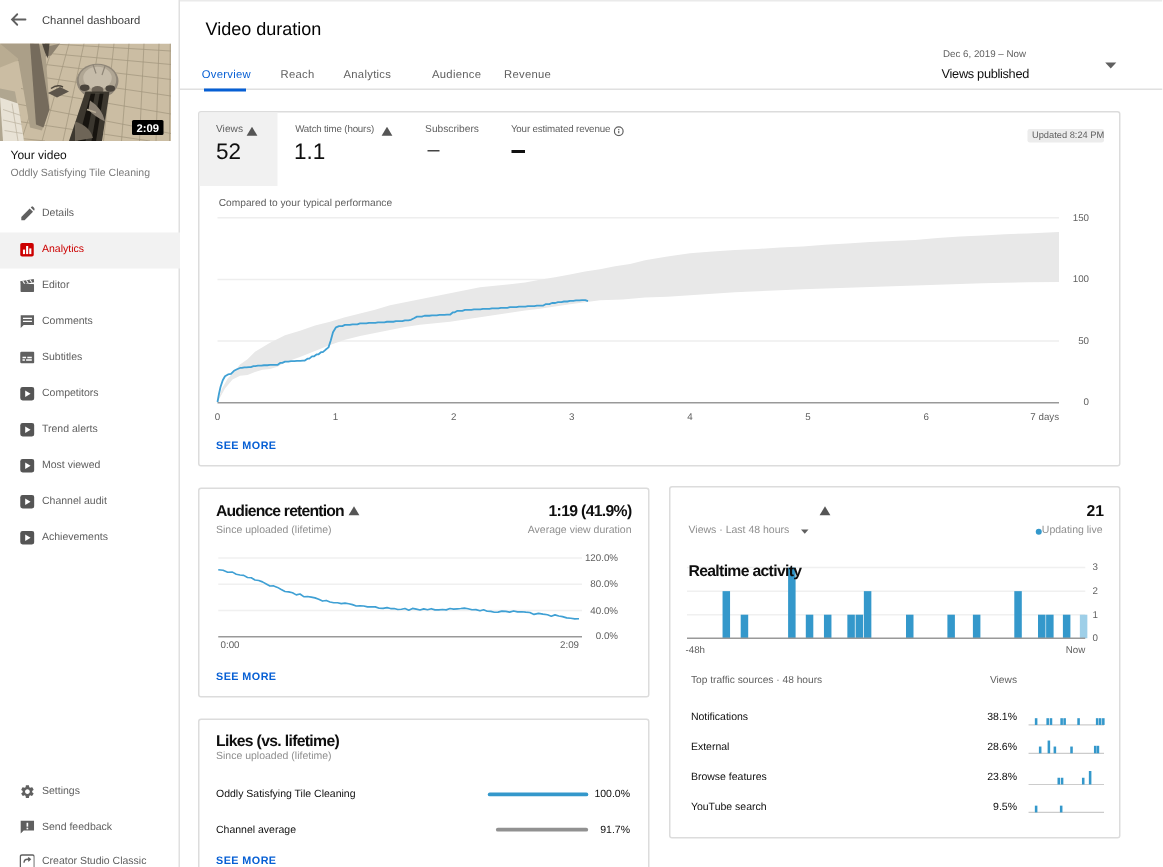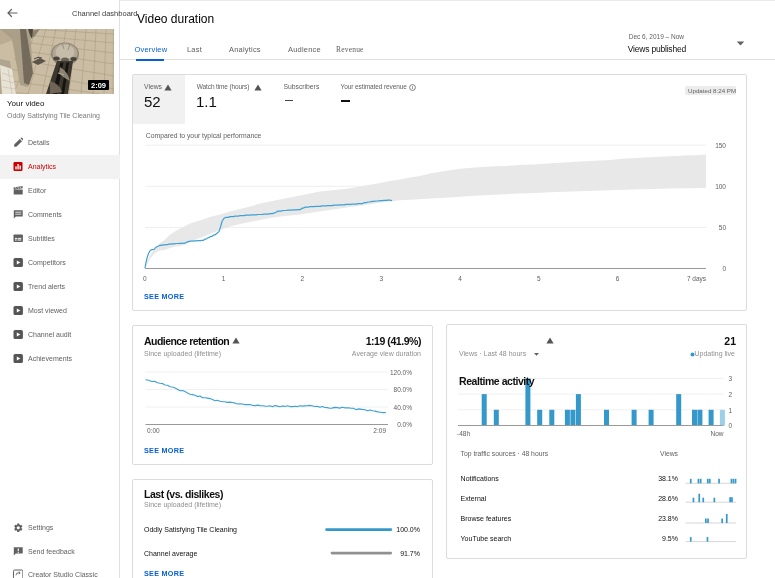--- a/index.html
+++ b/index.html
@@ -3,21 +3,21 @@
 *{margin:0;padding:0;box-sizing:border-box;}
 html,body{width:775px;height:578px;overflow:hidden;background:#fff;font-family:"Liberation Sans",sans-serif;position:relative;}
 .abs{position:absolute;}
 .card{position:absolute;background:#fff;border:1px solid #dcdcdc;border-radius:2px;}
 </style></head><body>
 <div class="abs" style="left:0;top:0;width:775px;height:1px;background:#eaeaea;"></div>
 <div class="abs" style="left:0;top:0;width:120px;height:578px;border-right:1px solid #e0e0e0;background:#fff;">
 <svg class="abs" style="z-index:3;left:6px;top:8px" width="12" height="10" viewBox="0 0 12 10">
       <path d="M11 5H2M5.5 1.5L2 5l3.5 3.5" stroke="#606060" stroke-width="1.2" fill="none" stroke-linecap="round"></path>
     </svg>
-<div style="position:absolute;z-index:3;left:28px;top:9px;font-size:7.5px;color:#3c3c3c;font-weight:400;white-space:nowrap;margin-left:44px;">Channel dashboard</div>
+<div style="position:absolute;z-index:3;left:28px;top:9px;font-size:7.5px;color:#3c3c3c;font-weight:400;white-space:nowrap;">Channel dashboard</div>
 <svg class="abs" style="z-index:3;left:0;top:29px" width="114" height="65" viewBox="0 0 114 65">
 <rect width="114" height="65" fill="#cbbda3"></rect>
 <g stroke="#a3977f" stroke-width="0.5" fill="none">
 <path d="M36 0 L14 65"></path>
         <path d="M46 0 L28 65"></path>
         <path d="M56 0 L42 65"></path>
         <path d="M66 0 L56 65"></path>
 <path d="M76 0 L69 65"></path>
         <path d="M86 0 L81 65"></path>
         <path d="M96 0 L93 65"></path>
@@ -132,24 +132,24 @@
     </svg>
 <div style="position:absolute;z-index:3;left:28px;top:547.5px;font-size:7px;color:#606060;font-weight:400;white-space:nowrap;">Send feedback</div>
 <svg class="abs" style="z-index:3;left:13px;top:568.5px" width="10" height="11" viewBox="0 0 10 11">
       <rect x="0.5" y="1" width="9.4" height="9" rx="1.2" fill="none" stroke="#606060" stroke-width="1"></rect>
       <path d="M3 6.2 q0 -2.4 2.4 -2.4 h1.6 M5.8 2.6 l1.4 1.3 -1.4 1.3" stroke="#606060" stroke-width="0.9" fill="none"></path>
     </svg>
 <div style="position:absolute;z-index:3;left:28px;top:570.5px;font-size:7px;color:#606060;font-weight:400;white-space:nowrap;">Creator Studio Classic</div>
 </div>
 <div style="position:absolute;z-index:3;left:137px;top:11.5px;font-size:12px;color:#030303;font-weight:500;white-space:nowrap;">Video duration</div>
 <div style="position:absolute;z-index:3;left:134.5px;top:45px;font-size:7.5px;color:#065fd4;font-weight:500;white-space:nowrap;letter-spacing:0.2px;">Overview</div>
-<div style="position:absolute;z-index:3;left:187px;top:45px;font-size:7.5px;color:#606060;font-weight:400;white-space:nowrap;letter-spacing:0.2px;">Last</div>
+<div style="position:absolute;z-index:3;left:187px;top:45px;font-size:7.5px;color:#606060;font-weight:400;white-space:nowrap;letter-spacing:0.2px;">Reach</div>
 <div style="position:absolute;z-index:3;left:229px;top:45px;font-size:7.5px;color:#606060;font-weight:400;white-space:nowrap;letter-spacing:0.2px;">Analytics</div>
 <div style="position:absolute;z-index:3;left:288px;top:45px;font-size:7.5px;color:#606060;font-weight:400;white-space:nowrap;letter-spacing:0.2px;">Audience</div>
-<div style="position:absolute;z-index:3;left:336px;top:45px;font-size:7.5px;color:#606060;font-weight:400;white-space:nowrap;letter-spacing:0.2px;font-family:Liberation Serif, serif;">Revenue</div>
+<div style="position:absolute;z-index:3;left:336px;top:45px;font-size:7.5px;color:#606060;font-weight:400;white-space:nowrap;letter-spacing:0.2px;">Revenue</div>
 <div class="abs" style="left:120px;top:59px;width:655px;height:1px;background:#e0e0e0;"></div>
 <div class="abs" style="left:136px;top:59px;width:28px;height:2px;background:#065fd4;"></div>
 <div style="position:absolute;z-index:3;right:91px;top:33px;font-size:6.5px;color:#606060;font-weight:400;white-space:nowrap;">Dec 6, 2019 – Now</div>
 <div style="position:absolute;z-index:3;right:89px;top:43.5px;font-size:8.5px;color:#0f0f0f;font-weight:400;white-space:nowrap;letter-spacing:-0.2px;">Views published</div>
 <svg class="abs" style="z-index:3;left:736px;top:40px" width="9" height="7" viewBox="0 0 9 7">
     <path d="M0.8 1.6 L4.5 5.6 L8.2 1.6 Z" fill="#606060"></path>
   </svg>
 <div class="card" style="left:132px;top:74px;width:615px;height:237px;"></div>
 <div class="abs" style="left:133px;top:75px;width:52px;height:49px;background:#f1f1f1;"></div>
 <div style="position:absolute;z-index:3;left:144px;top:83px;font-size:6.8px;color:#606060;font-weight:400;white-space:nowrap;">Views</div>
@@ -283,18 +283,18 @@
 <div style="position:absolute;z-index:3;right:97px;top:449.5px;font-size:6.8px;color:#606060;font-weight:400;white-space:nowrap;">Views</div>
 <div style="position:absolute;z-index:3;left:460.6px;top:475px;font-size:7px;color:#0f0f0f;font-weight:400;white-space:nowrap;">Notifications</div>
 <div style="position:absolute;z-index:3;right:97px;top:475px;font-size:7px;color:#0f0f0f;font-weight:400;white-space:nowrap;">38.1%</div>
 <div style="position:absolute;z-index:3;left:460.6px;top:495px;font-size:7px;color:#0f0f0f;font-weight:400;white-space:nowrap;">External</div>
 <div style="position:absolute;z-index:3;right:97px;top:495px;font-size:7px;color:#0f0f0f;font-weight:400;white-space:nowrap;">28.6%</div>
 <div style="position:absolute;z-index:3;left:460.6px;top:515px;font-size:7px;color:#0f0f0f;font-weight:400;white-space:nowrap;">Browse features</div>
 <div style="position:absolute;z-index:3;right:97px;top:515px;font-size:7px;color:#0f0f0f;font-weight:400;white-space:nowrap;">23.8%</div>
 <div style="position:absolute;z-index:3;left:460.6px;top:535px;font-size:7px;color:#0f0f0f;font-weight:400;white-space:nowrap;">YouTube search</div>
 <div style="position:absolute;z-index:3;right:97px;top:535px;font-size:7px;color:#0f0f0f;font-weight:400;white-space:nowrap;">9.5%</div>
 <div class="card" style="left:132px;top:479px;width:301px;height:120px;"></div>
-<div style="position:absolute;z-index:3;left:144px;top:488px;font-size:10.5px;color:#0f0f0f;font-weight:700;white-space:nowrap;letter-spacing:-0.45px;">Last (vs. dislikes)</div>
+<div style="position:absolute;z-index:3;left:144px;top:488px;font-size:10.5px;color:#0f0f0f;font-weight:700;white-space:nowrap;letter-spacing:-0.45px;">Likes (vs. lifetime)</div>
 <div style="position:absolute;z-index:3;left:144px;top:501px;font-size:7px;color:#8f8f8f;font-weight:400;white-space:nowrap;">Since uploaded (lifetime)</div>
 <div style="position:absolute;z-index:3;left:144px;top:525.5px;font-size:7px;color:#0f0f0f;font-weight:400;white-space:nowrap;">Oddly Satisfying Tile Cleaning</div>
 <div style="position:absolute;z-index:3;right:355px;top:525.5px;font-size:7px;color:#0f0f0f;font-weight:400;white-space:nowrap;">100.0%</div>
 <div style="position:absolute;z-index:3;left:144px;top:549.5px;font-size:7px;color:#0f0f0f;font-weight:400;white-space:nowrap;">Channel average</div>
 <div style="position:absolute;z-index:3;right:355px;top:549.5px;font-size:7px;color:#0f0f0f;font-weight:400;white-space:nowrap;">91.7%</div>
 <div style="position:absolute;z-index:3;left:144px;top:568.5px;font-size:7.2px;color:#065fd4;font-weight:700;white-space:nowrap;letter-spacing:0.3px;">SEE MORE</div>
 </body></html>

